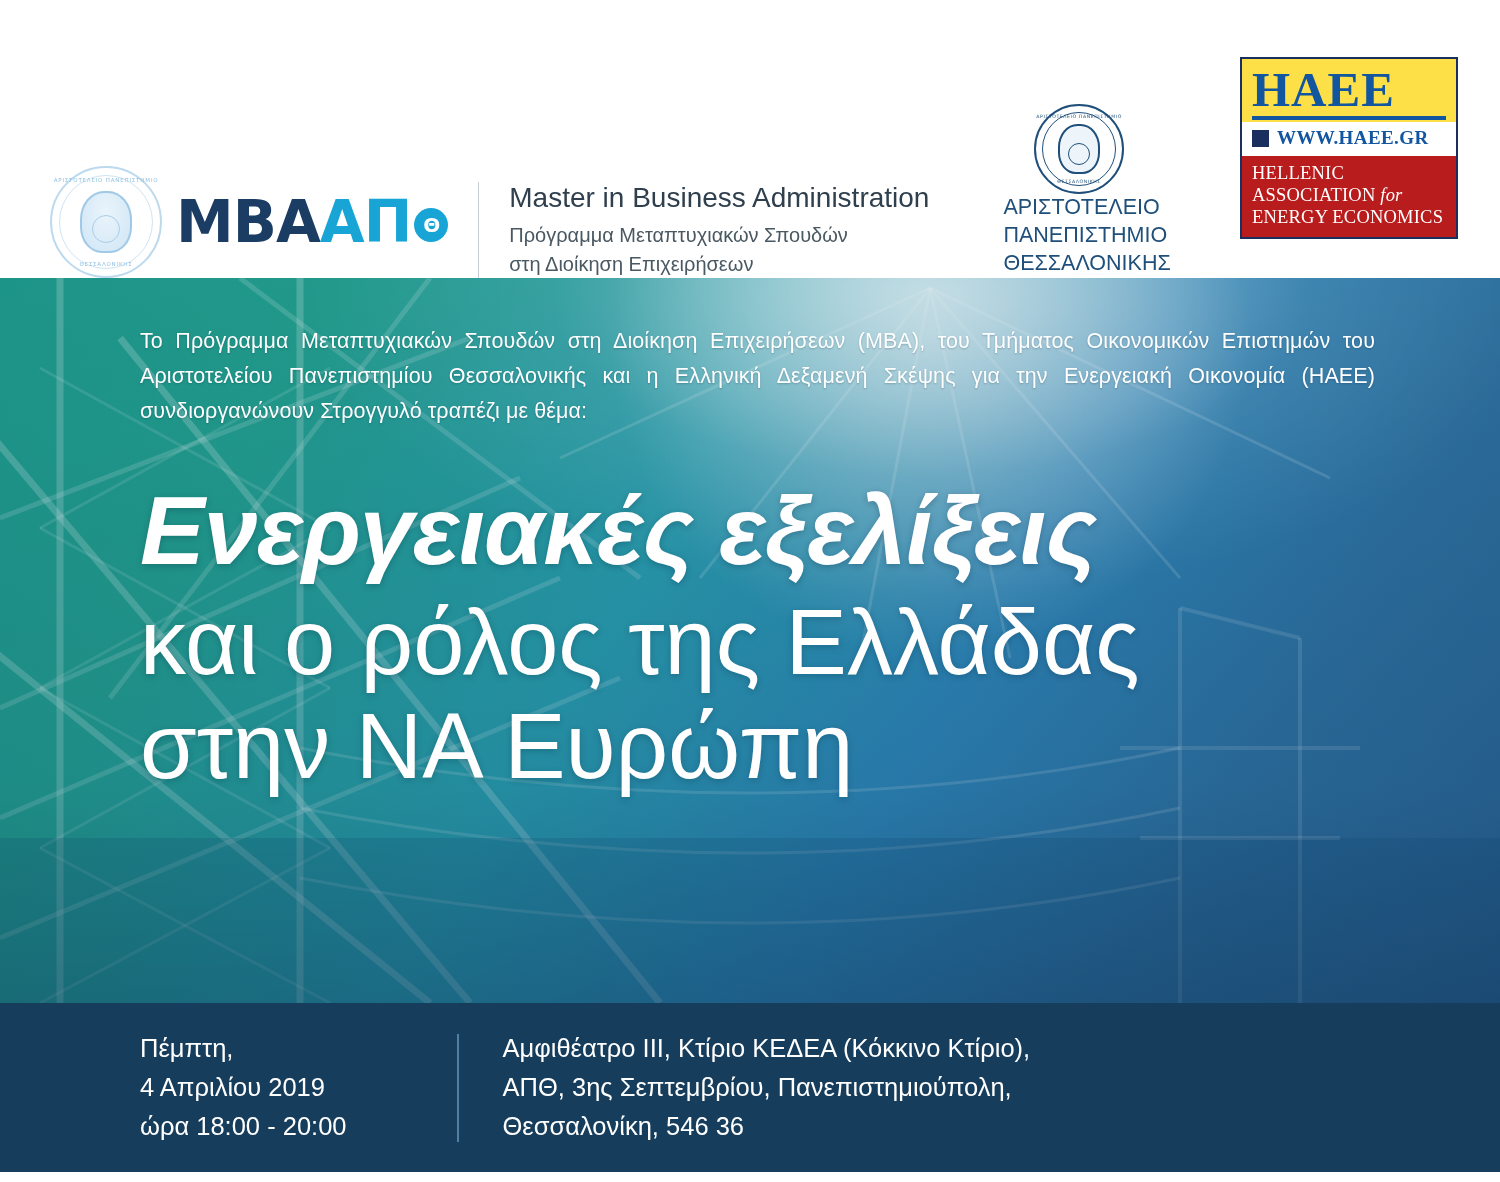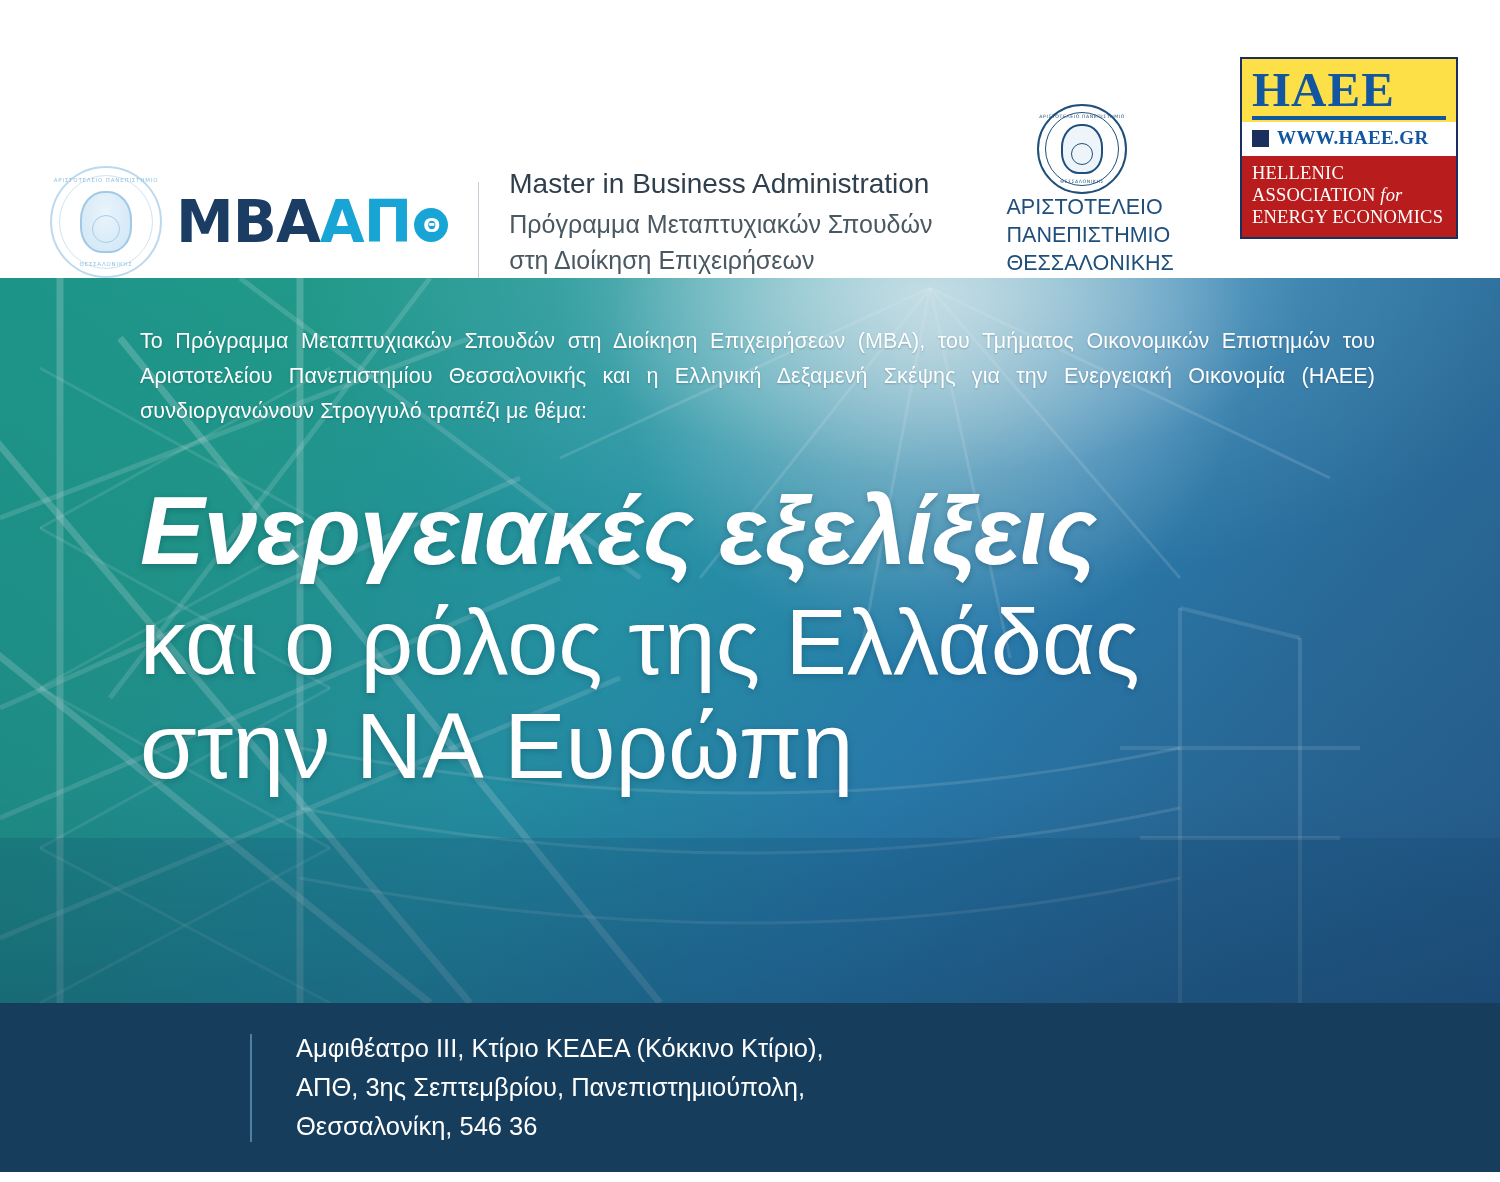--- a/index.html
+++ b/index.html
@@ -115,21 +115,21 @@
   .mba-sub {
     line-height: 1.42;
     color: #3c4a56;
   }
   .mba-sub .l1 {
     font-size: 28px;
     color: #2f3f4d;
     margin-bottom: 3px;
   }
   .mba-sub .l2, .mba-sub .l3 {
-    font-size: 25px;
+    font-size: 20px;
     color: #4a5862;
   }
 
   
   .auth-block {
     display: flex;
     align-items: center;
     margin-left: 58px;
     flex-direction: column;
   }
@@ -445,20 +445,25 @@
 
       <div class="title1">Ενεργειακές εξελίξεις</div>
       <div class="title2">
         <span class="ln">και ο ρόλος της Ελλάδας</span>
         <span class="ln">στην ΝΑ Ευρώπη</span>
       </div>
     </div>
   </div>
 
   <div class="footer">
+    <div class="footer-left">
+      <div>Πέμπτη,</div>
+      <div>4 Απριλίου 2019</div>
+      <div>ώρα 18:00 - 20:00</div>
+    </div>
     <div class="footer-divider"></div>
     <div class="footer-right">
       <div>Αμφιθέατρο ΙΙΙ, Κτίριο ΚΕΔΕΑ (Κόκκινο Κτίριο),</div>
       <div>ΑΠΘ, 3ης Σεπτεμβρίου, Πανεπιστημιούπολη,</div>
       <div>Θεσσαλονίκη, 546 36</div>
     </div>
   </div>
 
 </div>
 

